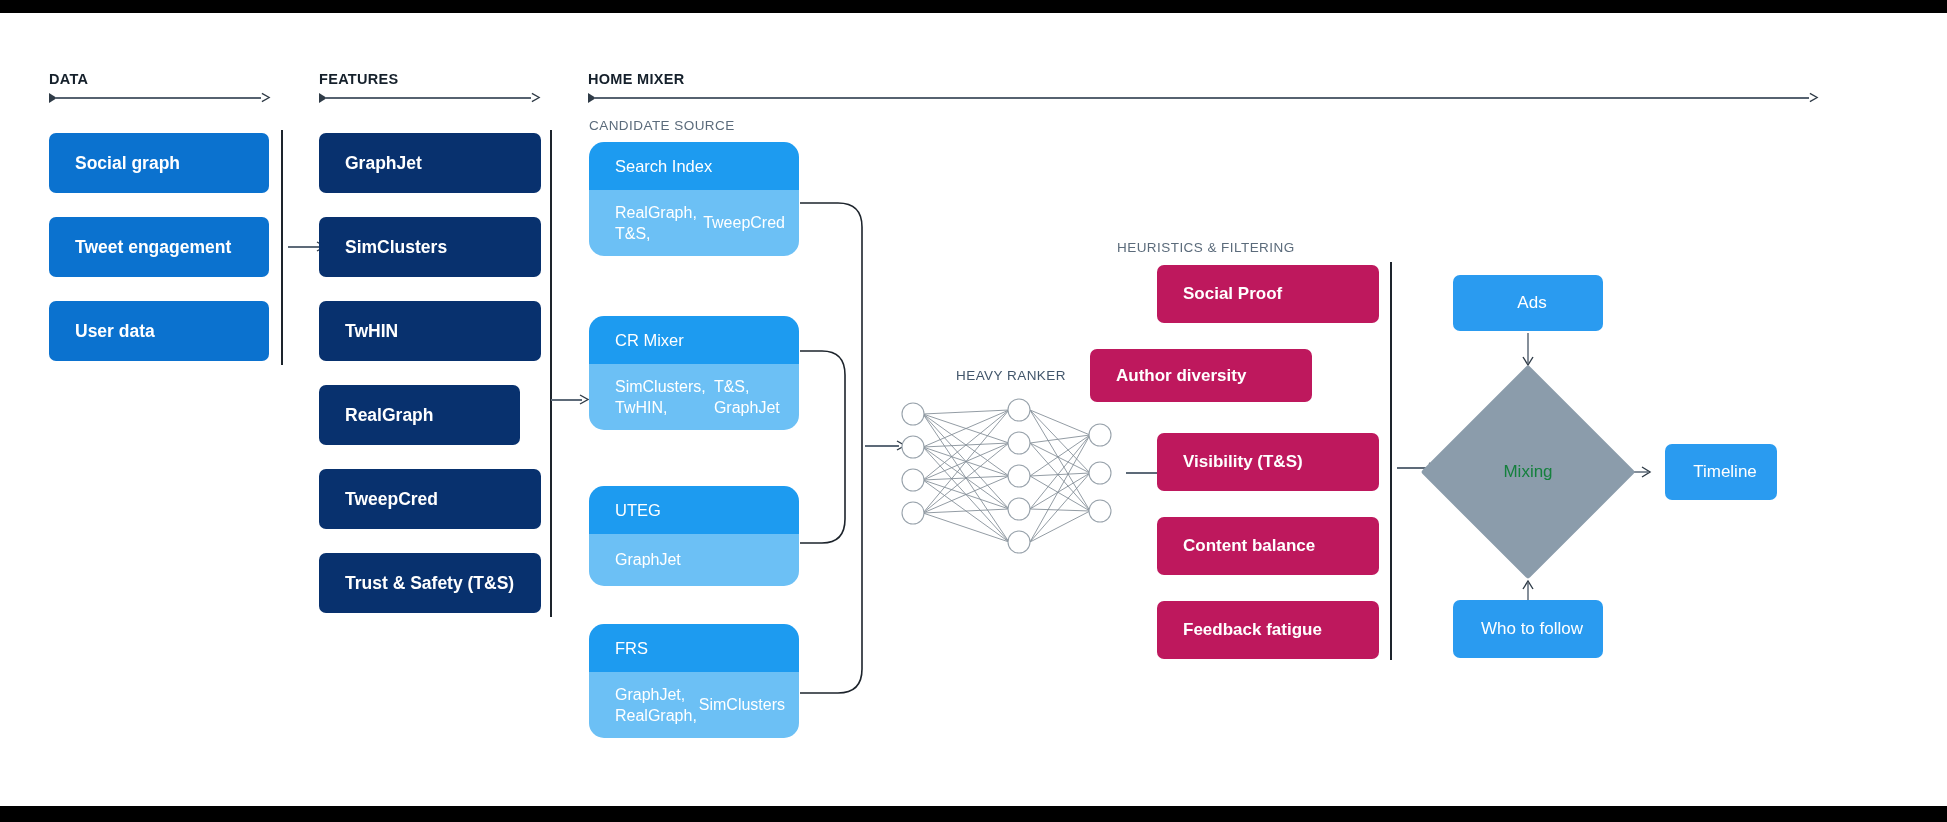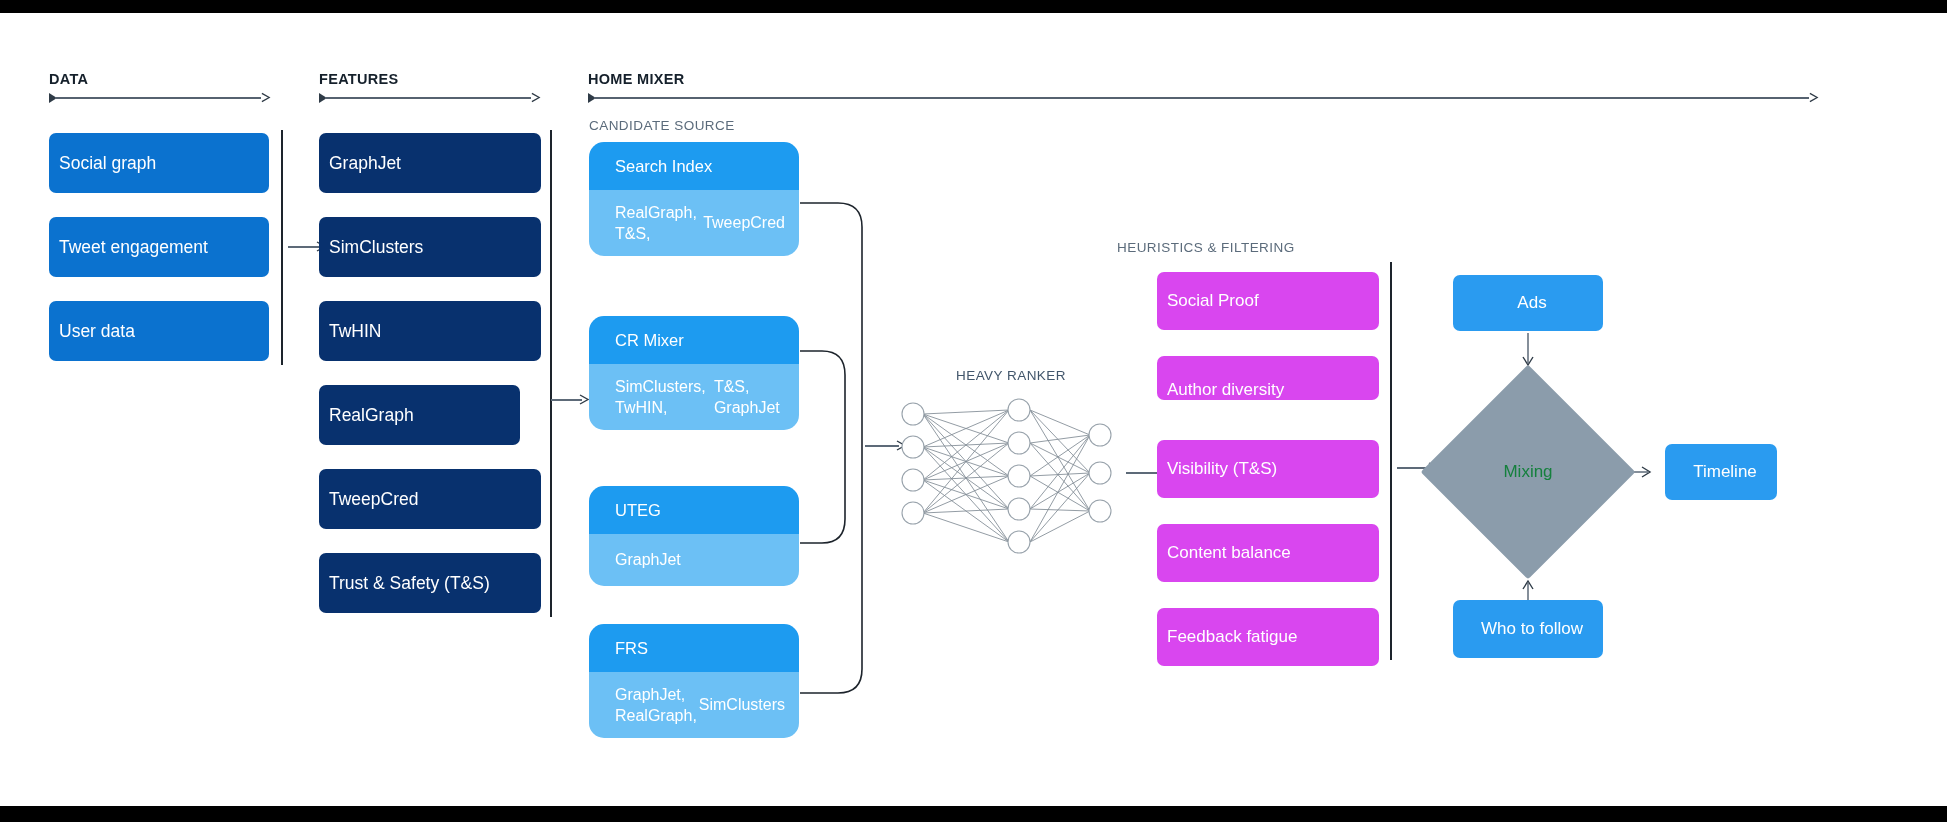--- a/index.html
+++ b/index.html
@@ -19,24 +19,24 @@
   .axis .bar{position:absolute;left:6px;top:5px;height:1.6px;background:#566270;}
   .axis .head-l{position:absolute;left:0;top:1px;width:0;height:0;
       border-top:5px solid transparent;border-bottom:5px solid transparent;
       border-left:8px solid #2f3b47;}
   .axis .head-r{position:absolute;top:0px;width:10px;height:11px;}
 
   
   .box{position:absolute;border-radius:7px;display:flex;align-items:center;
        color:#fff;box-sizing:border-box;}
   .box span{display:block;}
-  .box.lt{padding-left:10px;font-size:17.5px;}
+  .box.lt{padding-left:26px;font-size:17.5px;font-weight:bold;}
   .data-box{background:#0b72cf;}
   .feat-box{background:#08316e;}
-  .heur-box{background:#d946ef;margin-top:7px;}
+  .heur-box{background:#be185d;}
   .out-box{background:#2a9bf0;justify-content:center;padding-left:8px;font-size:17px;}
 
   
   .cs-card{position:absolute;width:210px;border-radius:15px;overflow:hidden;}
   .cs-head{background:#1d9bf0;color:#fff;font-size:16.5px;padding:0 0 0 26px;
            display:flex;align-items:center;height:48px;box-sizing:border-box;}
   .cs-body{background:#6cc0f5;color:#fff;font-size:16px;padding:0 14px 0 26px;
            display:flex;align-items:center;box-sizing:border-box;line-height:1.32;}
 
   
@@ -247,21 +247,21 @@
   <div class="conn" style="left:1126px;top:454px;width:44px;">
     <div class="ln" style="width:34px;"></div>
     <svg class="hd" style="left:31px;" viewBox="0 0 11 11">
       <path d="M1 1 L9 5.5 L1 10" fill="none" stroke="#2f3b47" stroke-width="1.4"></path>
     </svg>
   </div>
 
   <div class="box lt heur-box" style="left:1157px;top:252px;width:222px;height:58px;font-size:17px;">
     <span>Social Proof</span>
   </div>
-  <div class="box lt heur-box" style="left:1157px;top:336px;width:222px;height:44px;font-size:17px;align-items:flex-end;">
+  <div class="box lt heur-box" style="left:1090px;top:336px;width:222px;height:53px;font-size:17px;">
     <span>Author diversity</span>
   </div>
   <div class="box lt heur-box" style="left:1157px;top:420px;width:222px;height:58px;font-size:17px;">
     <span>Visibility (T&amp;S)</span>
   </div>
   <div class="box lt heur-box" style="left:1157px;top:504px;width:222px;height:58px;font-size:17px;">
     <span>Content balance</span>
   </div>
   <div class="box lt heur-box" style="left:1157px;top:588px;width:222px;height:58px;font-size:17px;">
     <span>Feedback fatigue</span>

